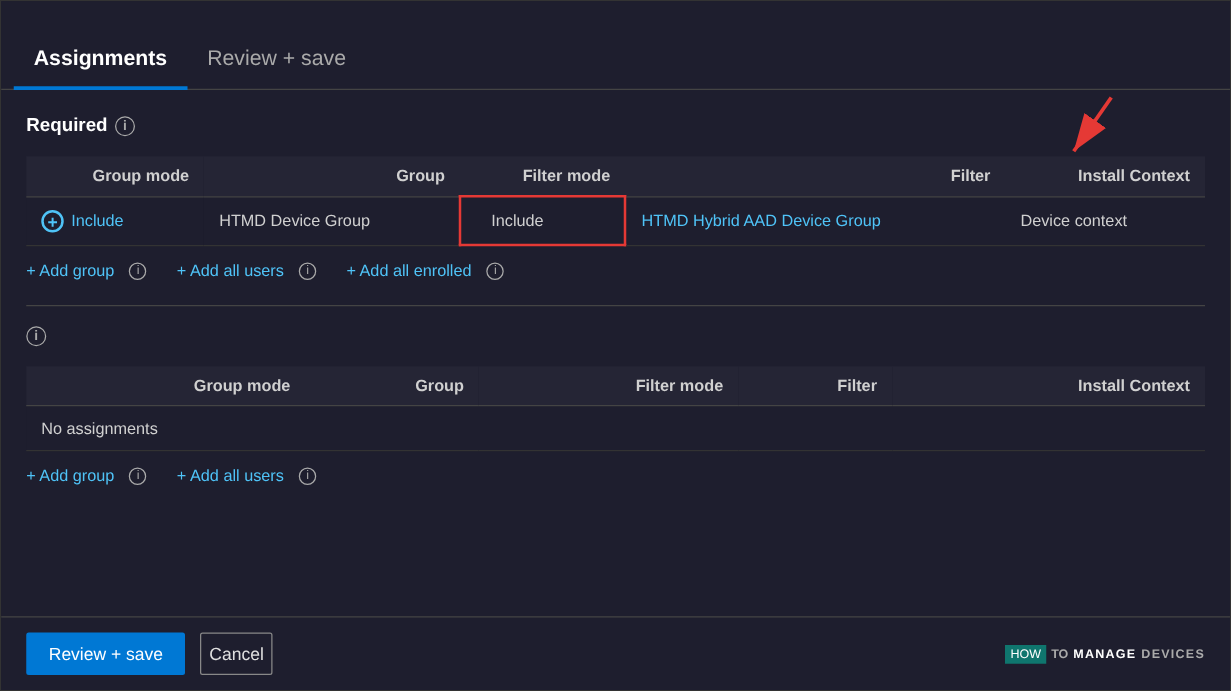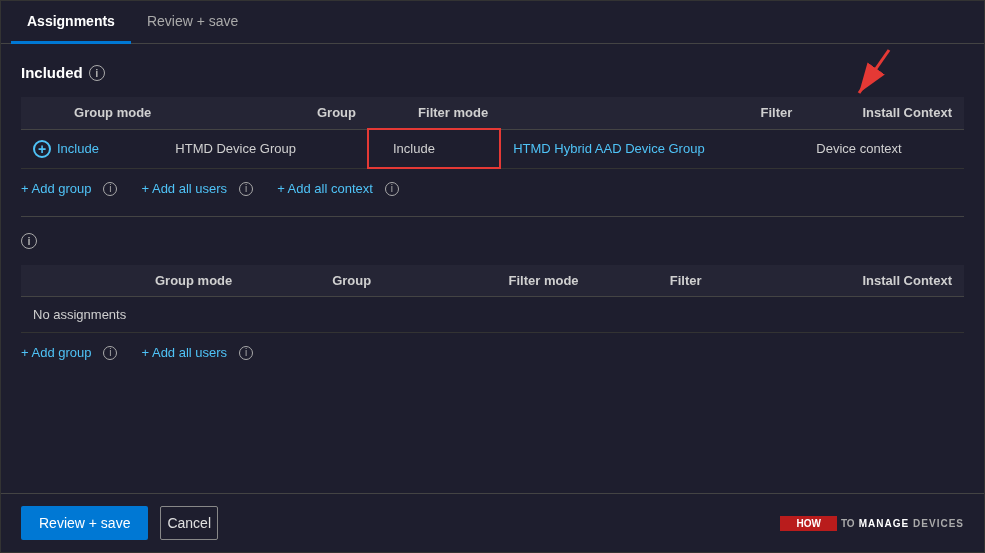--- a/index.html
+++ b/index.html
@@ -23,24 +23,25 @@
     
     .tabs {
       display: flex;
       background: #1e1e2e;
       border-bottom: 1px solid #444;
       padding: 0 10px;
     }
     .tab {
       padding: 12px 16px;
       cursor: pointer;
-      font-size: 14px;
+      font-size: 17px;
       color: #aaa;
       border-bottom: 3px solid transparent;
       margin-bottom: -1px;
+      margin-top: 24px;
     }
     .tab.active {
       color: #fff;
       border-bottom: 3px solid #0078d4;
       font-weight: 600;
     }
     
     .content {
       flex: 1;
       overflow-y: auto;
@@ -221,21 +222,21 @@
     </div>
     <div class="tab">
       <span>Review + save</span>
     </div>
   </div>
 
   <div class="content">
 
     <div class="section">
       <div class="section-title">
-        <span>Included</span>
+        <span>Required</span>
         <span class="info-icon">i</span>
       </div>
 
       <div class="table-wrapper">
 
         <svg class="red-arrow" width="80" height="60" viewBox="0 0 80 60" style="position:absolute; top:-52px; right:55px; z-index:10; pointer-events:none;">
 
           <defs>
             <marker id="arrowhead" markerWidth="10" markerHeight="7" refX="10" refY="3.5" orient="auto">
               <polygon points="0 0, 10 3.5, 0 7" fill="#e53935"></polygon>
@@ -273,21 +274,21 @@
         </table>
       </div>
 
       <div class="add-links">
         <span class="add-link">+ Add group</span>
         <span class="info-icon" style="width:14px;height:14px;font-size:10px;">i</span>
         <span class="separator"> </span>
         <span class="add-link">+ Add all users</span>
         <span class="info-icon" style="width:14px;height:14px;font-size:10px;">i</span>
         <span class="separator"> </span>
-        <span class="add-link">+ Add all context</span>
+        <span class="add-link">+ Add all enrolled</span>
         <span class="info-icon" style="width:14px;height:14px;font-size:10px;">i</span>
       </div>
     </div>
 
     <hr class="section-divider">
 
     <div class="section">
       <div class="section-title">
         <span class="info-icon">i</span>
       </div>
@@ -319,20 +320,20 @@
     </div>
 
   </div>
 
   <div class="footer">
     <div class="footer-left">
       <button class="btn-primary">Review + save</button>
       <button class="btn-secondary">Cancel</button>
     </div>
     <div class="watermark">
-    <span style="background:#b91c1c;color:#fff;padding:2px 16px;font-size:10px;font-weight:700;">HOW</span>
+    <span style="background:#0f766e;color:#fff;padding:2px 4px;font-size:10px;font-weight:400;">HOW</span>
     <span style="color:#aaa;font-size:10px;font-weight:700;margin:0 2px;">TO</span>
     <span style="color:#fff;font-size:10px;font-weight:700;letter-spacing:1px;">MANAGE</span>
     <br>
     <span style="color:#aaa;font-size:10px;font-weight:700;letter-spacing:1px;display:block;text-align:right;">DEVICES</span>
   </div>
   </div>
 </div>
 
 </body></html>

